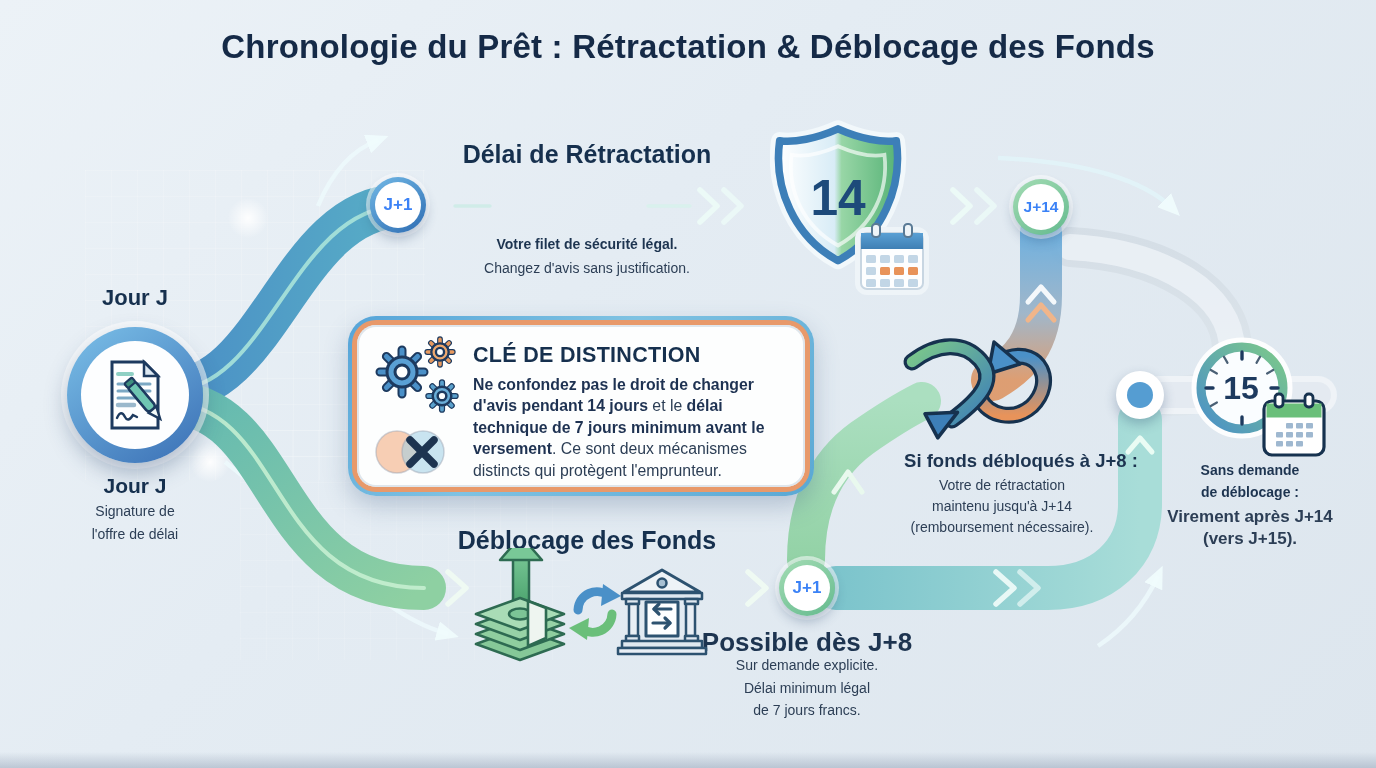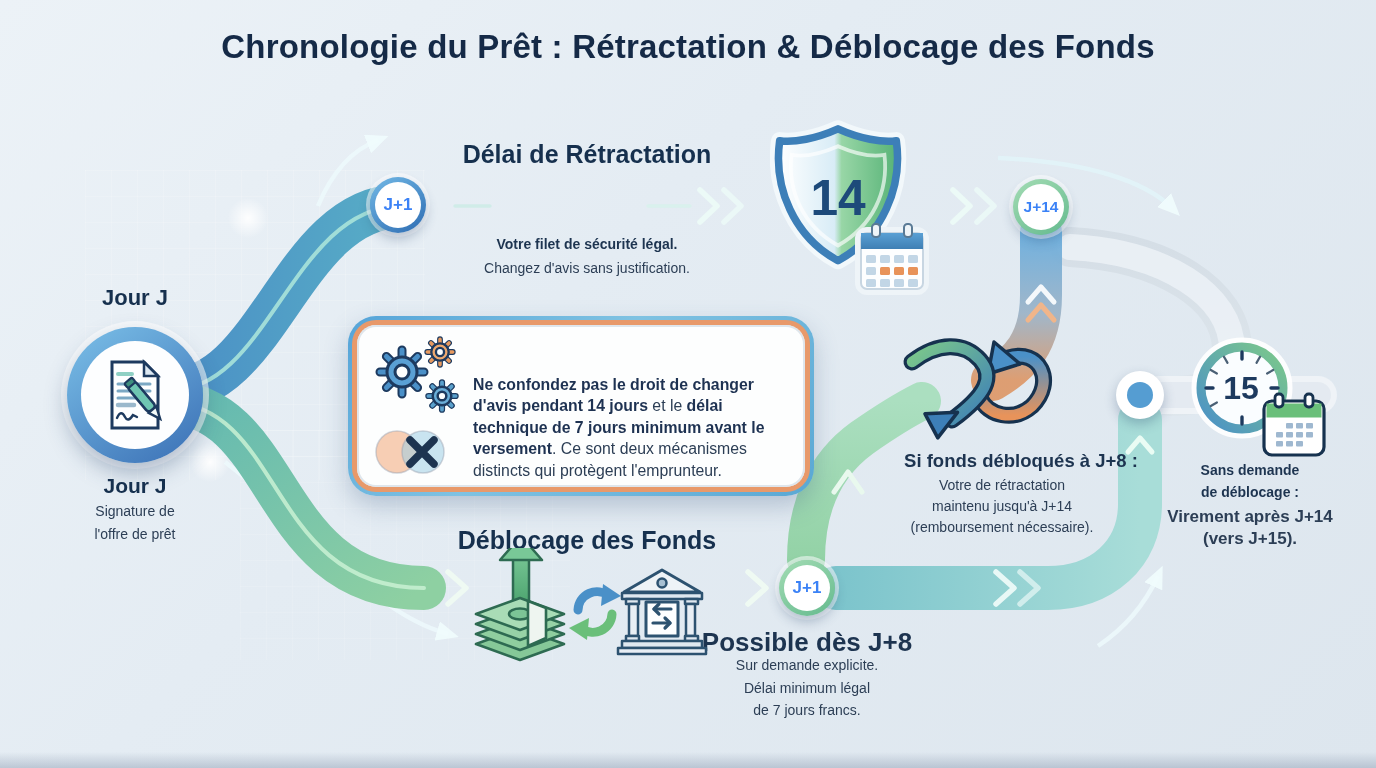--- a/index.html
+++ b/index.html
@@ -153,21 +153,21 @@
     <path d="M 424 588 L 782 588" stroke="url(#gBotBand)" stroke-width="44" stroke-linecap="round"></path>
     <path d="M 448 572 L 466 588 L 448 604" fill="none" stroke="#effbf2" stroke-width="5.5" stroke-linecap="round" stroke-linejoin="round" opacity=".95"></path>
     <path d="M 748 572 L 766 588 L 748 604" fill="none" stroke="#effbf2" stroke-width="5.5" stroke-linecap="round" stroke-linejoin="round" opacity=".95"></path>
   </svg>
 
   <div class="t-center title" style="left:688px;top:28px;">Chronologie du Prêt : Rétractation &amp; Déblocage des Fonds</div>
 
   <div class="t-center h-small" style="left:135px;top:285px;">Jour J</div>
   <div class="t-center h-small" style="left:135px;top:474px;font-size:21px;">Jour J</div>
   <div class="t-center note" style="left:135px;top:503px;">Signature de</div>
-  <div class="t-center note" style="left:135px;top:526px;">l'offre de prêt</div>
+  <div class="t-center note" style="left:135px;top:526px;">l'offre de délai</div>
 
   <div class="t-center h-section" style="left:587px;top:140px;">Délai de Rétractation</div>
   <div class="t-center bold-note" style="left:587px;top:236px;">Votre filet de sécurité légal.</div>
   <div class="t-center note" style="left:587px;top:260px;">Changez d'avis sans justification.</div>
 
   <div class="t-center h-section" style="left:587px;top:526px;">Déblocage des Fonds</div>
   <div class="t-center bold-note" style="left:807px;top:627px;font-size:26px;">Possible dès J+8</div>
   <div class="t-center note" style="left:807px;top:657px;">Sur demande explicite.</div>
   <div class="t-center note" style="left:807px;top:680px;">Délai minimum légal</div>
   <div class="t-center note" style="left:807px;top:702px;">de 7 jours francs.</div>
@@ -178,20 +178,21 @@
   <div class="t-center note" style="left:1002px;top:519px;">(remboursement nécessaire).</div>
 
   <div class="t-center bold-note" style="left:1250px;top:462px;">Sans demande</div>
   <div class="t-center bold-note" style="left:1250px;top:484px;">de déblocage :</div>
   <div class="t-center note-sm" style="left:1250px;top:507px;">Virement après J+14</div>
   <div class="t-center note-sm" style="left:1250px;top:529px;">(vers J+15).</div>
 
   <div class="dist-box">
     <div class="frame"></div>
     <div class="paper"></div>
+    <div class="abs" style="left:125px;top:27px;font-size:21.5px;font-weight:700;color:#16304e;letter-spacing:.3px;">CLÉ DE DISTINCTION</div>
     <div class="abs" style="left:125px;top:58px;width:322px;font-size:15.8px;line-height:1.36;color:#2c3e55;">
       <b style="color:#1e3252;">Ne confondez pas le droit de changer d'avis pendant 14 jours</b><span> et le </span><b style="color:#1e3252;">délai technique de 7 jours minimum avant le versement</b><span>. Ce sont deux mécanismes distincts qui protègent l'emprunteur.</span>
     </div>
     <svg class="abs" style="left:14px;top:14px;" width="110" height="152" viewBox="0 0 110 152">
       <g transform="translate(40,42)">
         <path d="M14 0L22 0M9.9 9.9L15.6 15.6M0 14L0 22M-9.9 9.9L-15.6 15.6M-14 0L-22 0M-9.9 -9.9L-15.6 -15.6M0 -14L0 -22M9.9 -9.9L15.6 -15.6" stroke="#1d3a5f" stroke-width="9" stroke-linecap="round"></path>
         <path d="M14 0L22 0M9.9 9.9L15.6 15.6M0 14L0 22M-9.9 9.9L-15.6 15.6M-14 0L-22 0M-9.9 -9.9L-15.6 -15.6M0 -14L0 -22M9.9 -9.9L15.6 -15.6" stroke="#4a90c8" stroke-width="5" stroke-linecap="round"></path>
         <circle r="15" fill="#5aa0d4" stroke="#1d3a5f" stroke-width="3"></circle>
         <circle r="7" fill="#fdfefe" stroke="#1d3a5f" stroke-width="3"></circle>
       </g>

